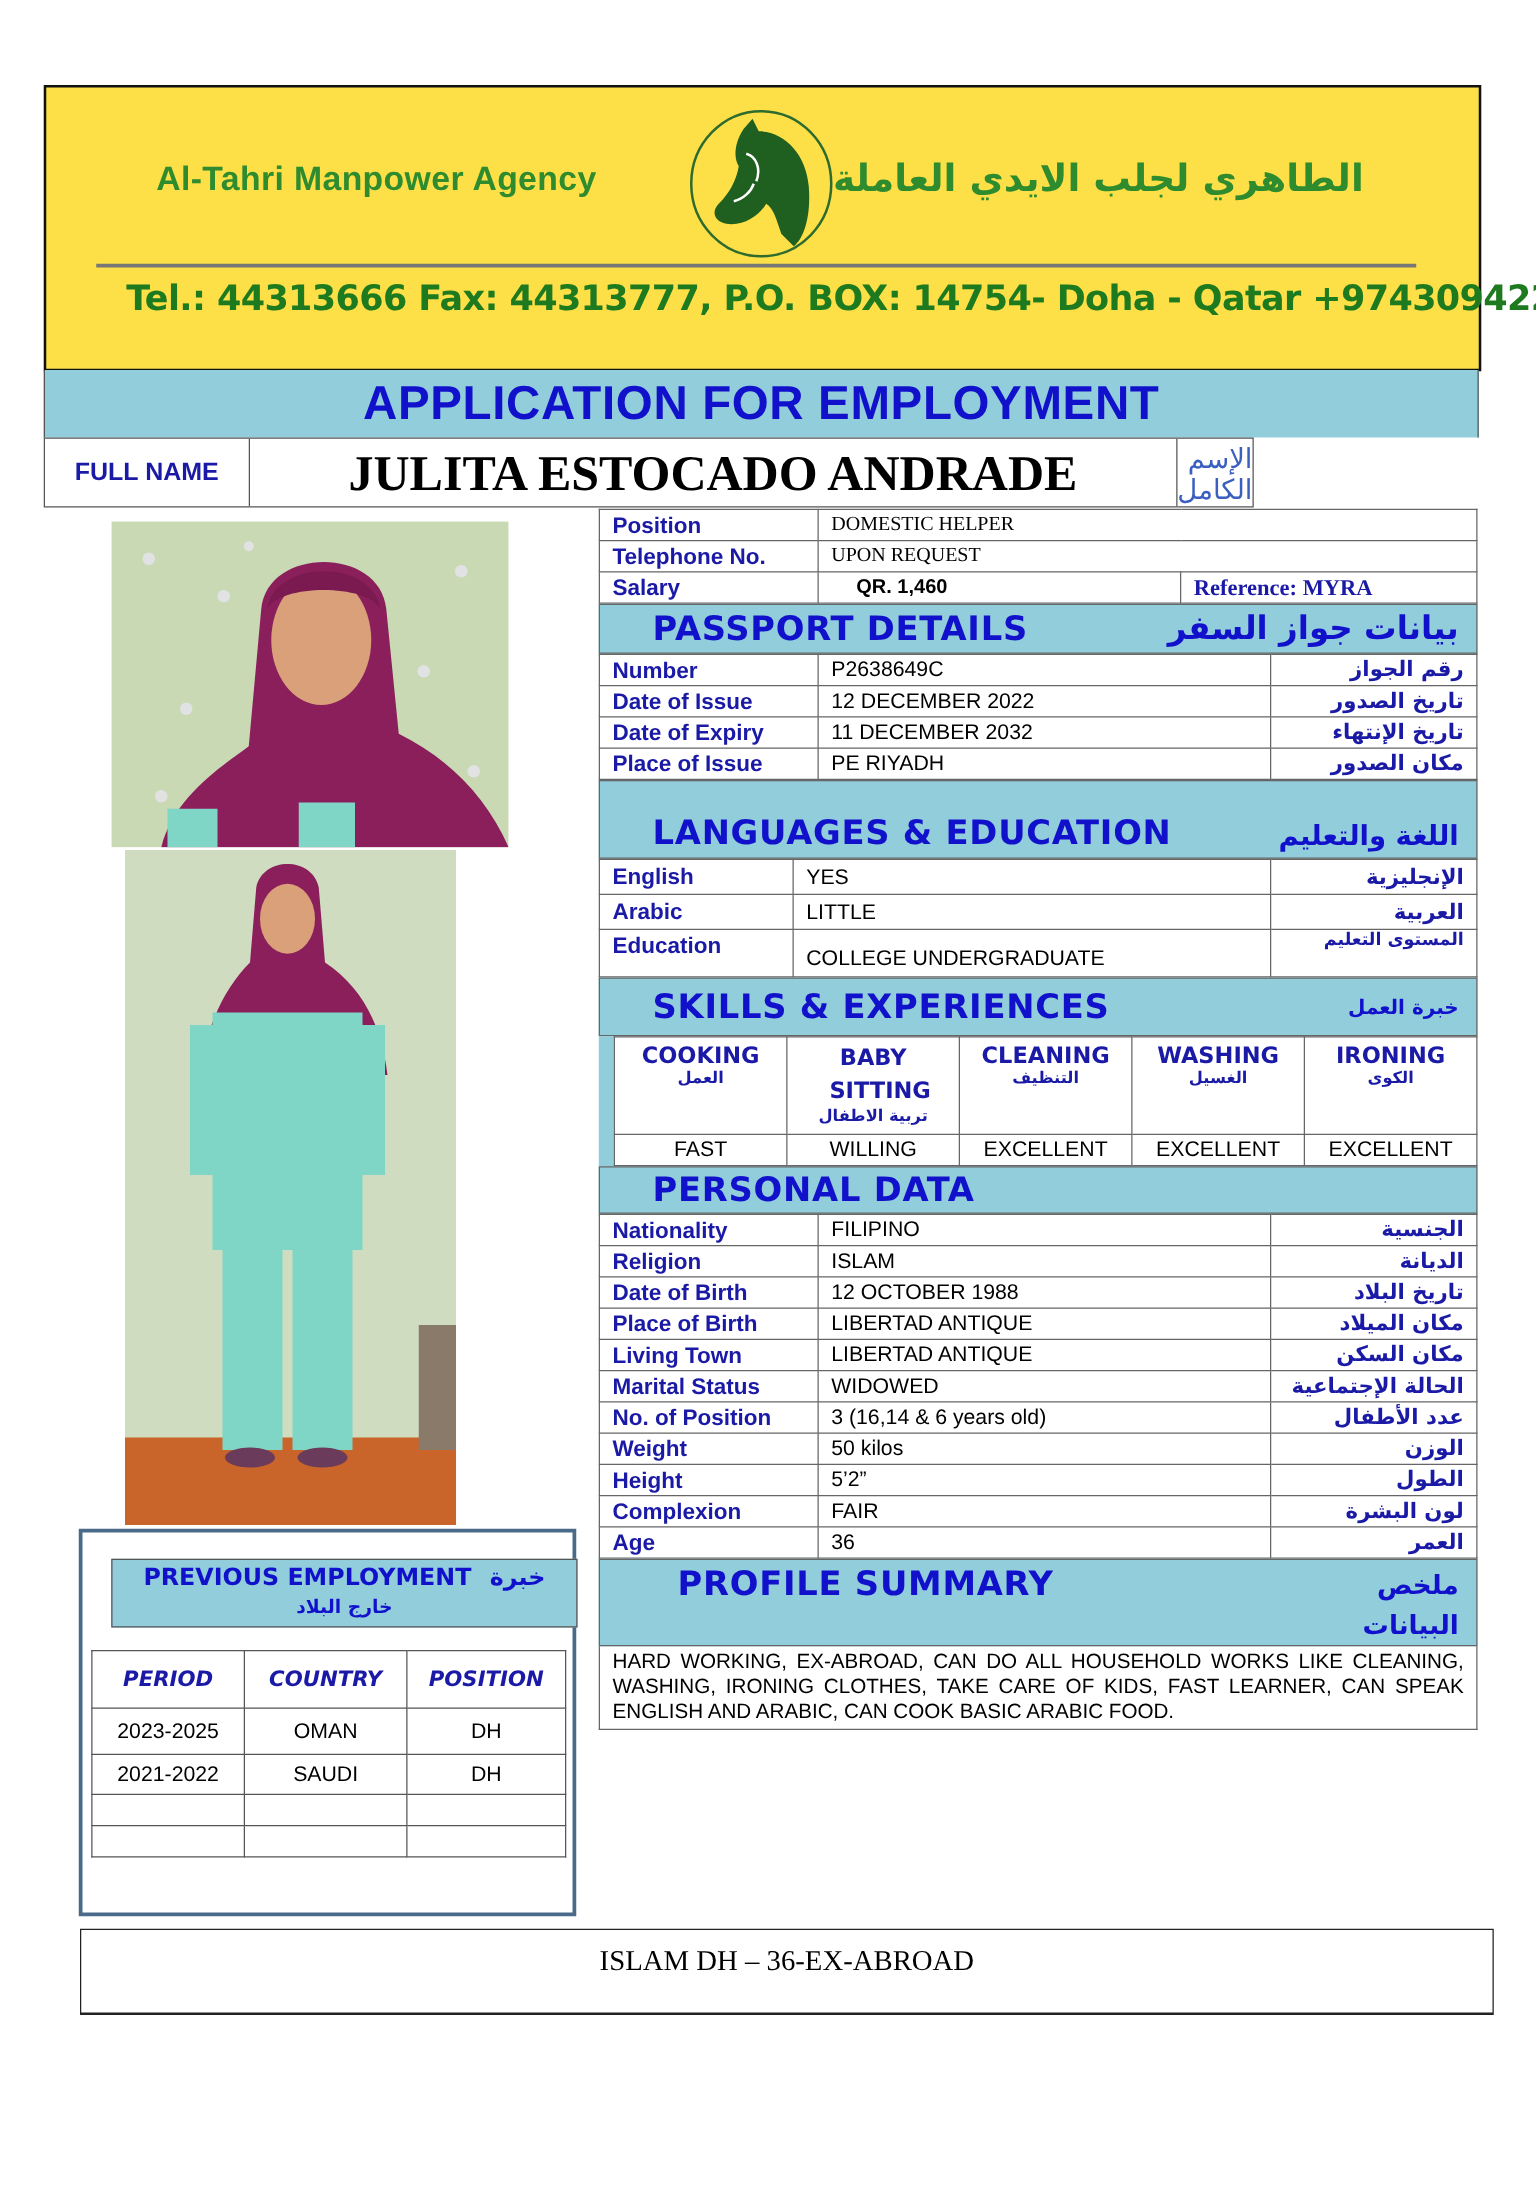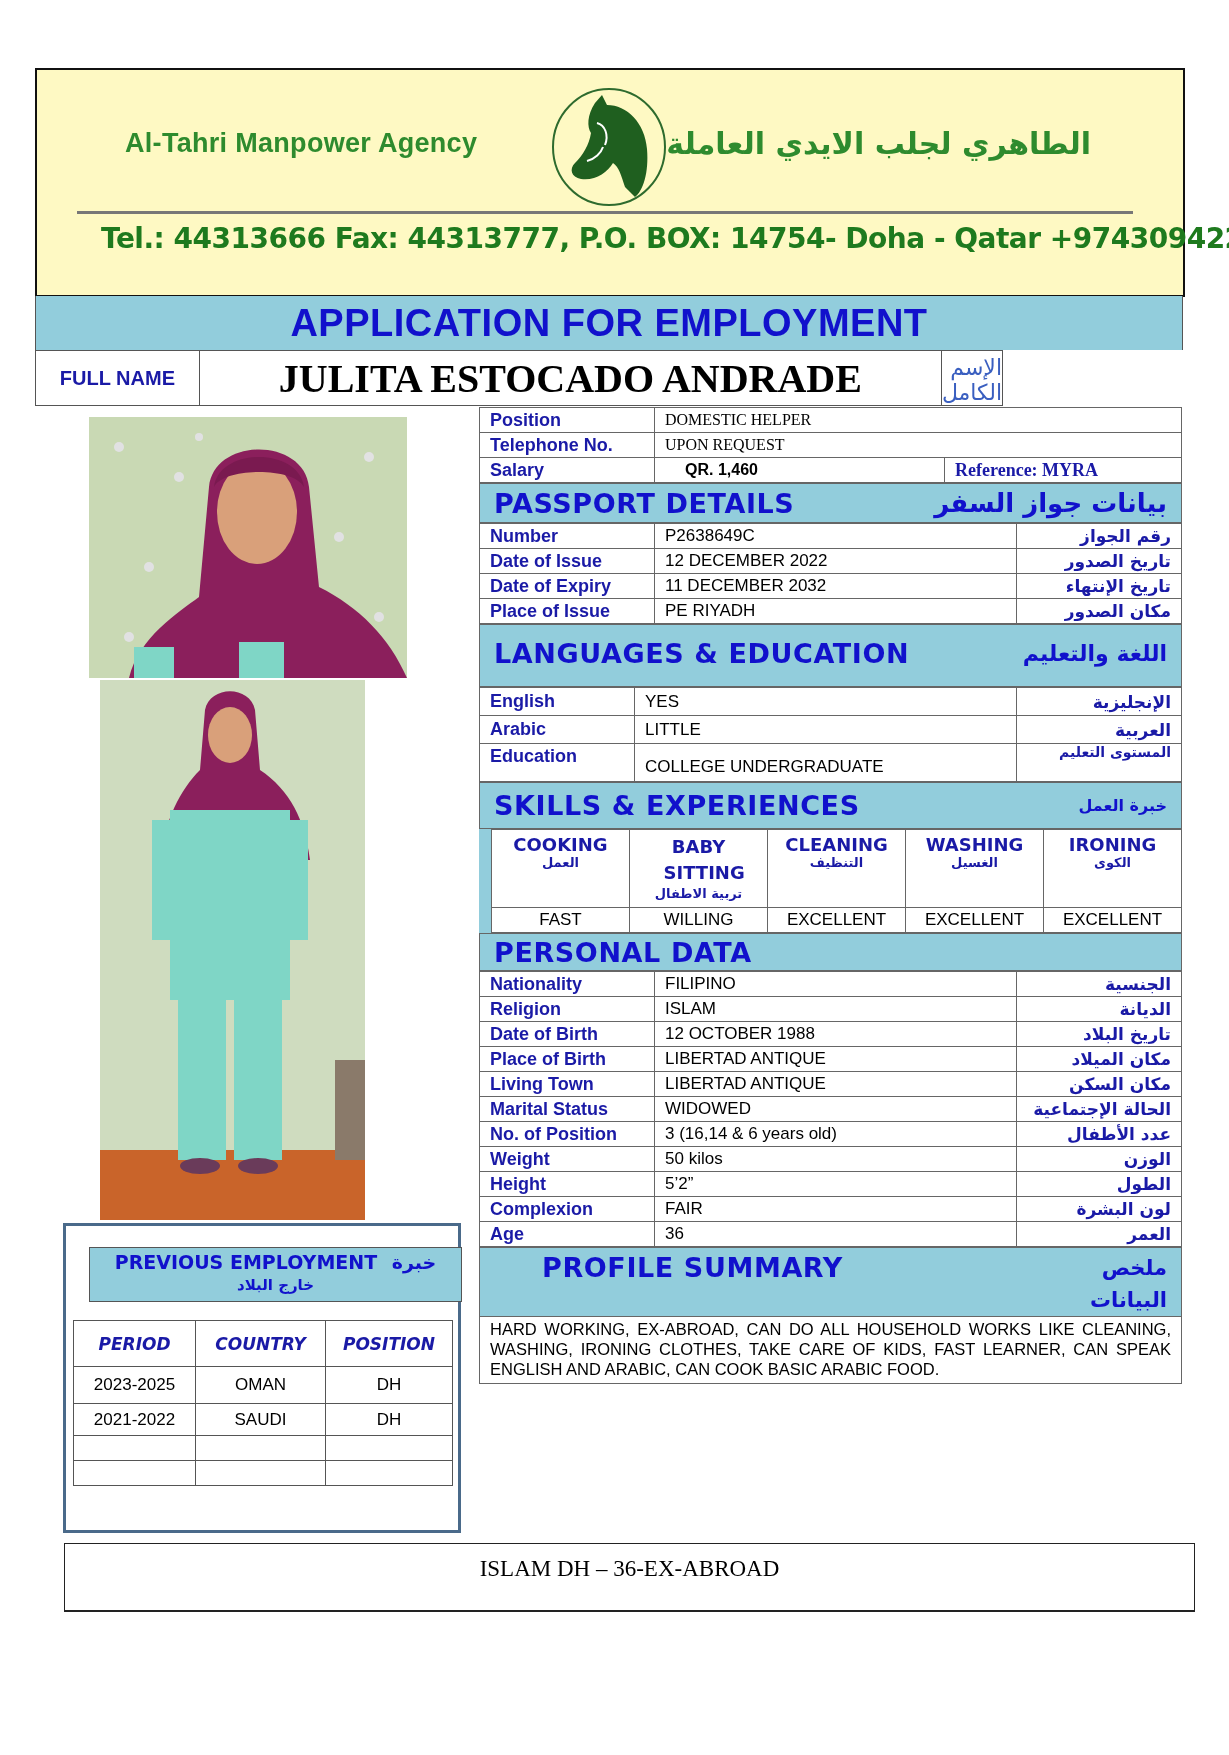--- a/index.html
+++ b/index.html
@@ -1,18 +1,18 @@
 <!DOCTYPE html>
 <html><head>
 <meta charset="utf-8">
 <style>
   html, body { margin:0; padding:0; background:#ffffff; }
   body { width:1229px; height:1755px; position:relative; overflow:hidden; font-family:"Liberation Sans", sans-serif; }
   .abs { position:absolute; box-sizing:border-box; }
-  .header-box { left:35px; top:68px; width:1150px; height:229px; border:2px solid #111; background:#fef9c3; }
+  .header-box { left:35px; top:68px; width:1150px; height:229px; border:2px solid #111; background:#fde047; }
   .agency-en { position:absolute; left:88px; top:58px; font-size:27px; color:#2e8b2e; font-weight:bold; font-family:"Liberation Sans", sans-serif; letter-spacing:0.3px; }
   .agency-ar { position:absolute; right:92px; top:56px; font-size:30px; color:#2e8b2e; font-weight:bold; direction:rtl; font-family:"DejaVu Sans", sans-serif; }
   .logo { position:absolute; left:510px; top:13px; width:125px; height:125px; }
   .hr-line { position:absolute; left:40px; right:50px; top:141px; height:3px; background:#777; }
   .contact { position:absolute; left:64px; top:152px; font-size:28px; font-weight:bold; color:#1e7a1e; font-family:"DejaVu Sans", sans-serif; letter-spacing:-0.5px; white-space:nowrap; }
   .band { background:#92cddc; }
   .title-band { left:35px; top:296px; width:1148px; height:54px; border-left:1px solid #555; border-right:1px solid #555; text-align:center; }
   .title-text { font-size:38px; font-weight:bold; color:#1111cc; line-height:54px; letter-spacing:0.5px; }
   .name-row { left:35px; top:350px; width:968px; height:56px; border:1px solid #555; display:flex; }
   .name-row > div { border-right:1px solid #555; display:flex; align-items:center; justify-content:center; box-sizing:border-box; }
@@ -21,22 +21,22 @@
   .name-val { width:793px; font-family:"Liberation Serif", serif; font-weight:bold; font-size:40px; color:#000; }
   .name-ar { flex:1; color:#3a5fc0; font-size:22px; direction:rtl; align-items:flex-start !important; padding-top:4px; font-family:"DejaVu Sans", sans-serif; }
   .photo { overflow:hidden; }
   .right-col { left:479px; top:407px; width:703px; }
   table { border-collapse:collapse; width:100%; table-layout:fixed; }
   td { border:1px solid #666; padding:0 10px; font-size:17px; height:25px; vertical-align:middle; box-sizing:border-box; }
   .k { color:#1a1aa6; font-weight:bold; font-size:18px; }
   .v { color:#000; }
   .vs { font-family:"Liberation Serif", serif; font-size:16px; }
   .ar { text-align:right; direction:rtl; color:#1a1aa6; font-family:"DejaVu Sans", sans-serif; font-size:17px; font-weight:bold; }
-  .sec { background:#92cddc; border:1px solid #666; display:flex; justify-content:space-between; align-items:center; padding:0 14px; box-sizing:border-box; }
-  .sec .en { font-weight:bold; color:#1111cc; font-size:27px; letter-spacing:0.6px; font-family:"DejaVu Sans", sans-serif; }
+  .sec { background:#92cddc; border:1px solid #666; display:flex; justify-content:space-between; align-items:flex-end; padding:0 14px; box-sizing:border-box; }
+  .sec .en { font-weight:bold; color:#1111cc; font-size:27px; letter-spacing:0.6px; font-family:"DejaVu Sans", sans-serif;margin-left:28px; }
   .sec .arh { color:#1111cc; font-weight:bold; direction:rtl; font-family:"DejaVu Sans", sans-serif; }
   .skills td { text-align:center; padding:0 2px; }
   .skills .sh { color:#1a1aa6; font-weight:bold; font-size:18px; vertical-align:top; padding-top:4px; height:78px; font-family:"DejaVu Sans", sans-serif; }
   .skills .sh .sar { display:block; font-size:13px; font-weight:bold; direction:rtl; }
   .skills .sv { height:25px; font-size:17px; }
   .summary-text { border:1px solid #666; border-top:none; padding:2px 10px 4px 10px; font-size:16.5px; text-align:justify; line-height:20px; box-sizing:border-box; }
   .prev-box { left:63px; top:1223px; width:398px; height:310px; border:3px solid #4a6a8a; box-sizing:border-box; }
   .prev-title { position:absolute; left:23px; top:21px; width:373px; height:55px; background:#92cddc; border:1px solid #555; text-align:center; box-sizing:border-box; }
   .prev-title .t1 { color:#1111cc; font-weight:bold; font-size:19px; line-height:28px; font-family:"DejaVu Sans", sans-serif; }
   .prev-title .t2 { color:#1111cc; font-size:15px; direction:rtl; font-weight:bold; font-family:"DejaVu Sans", sans-serif; }

